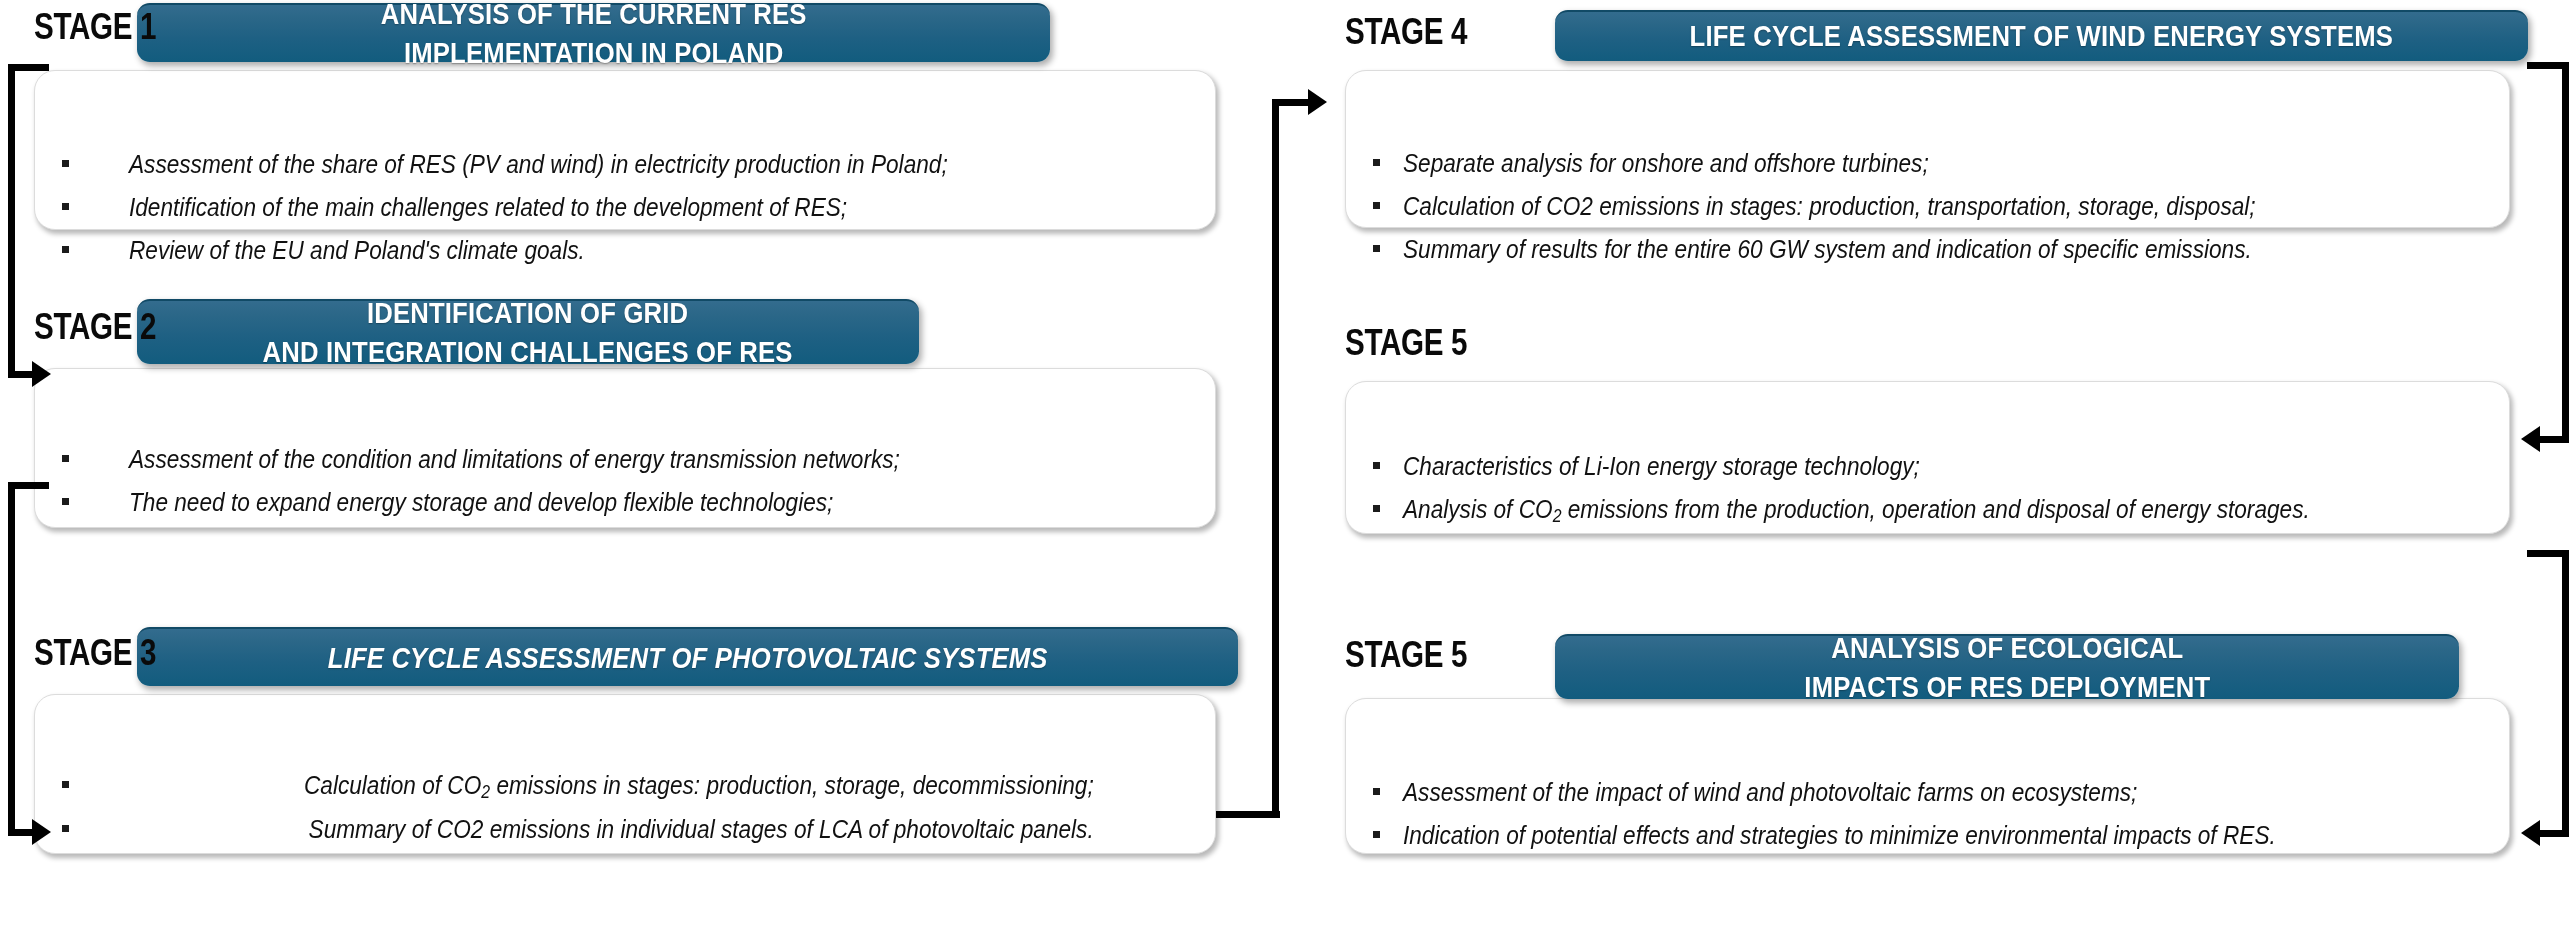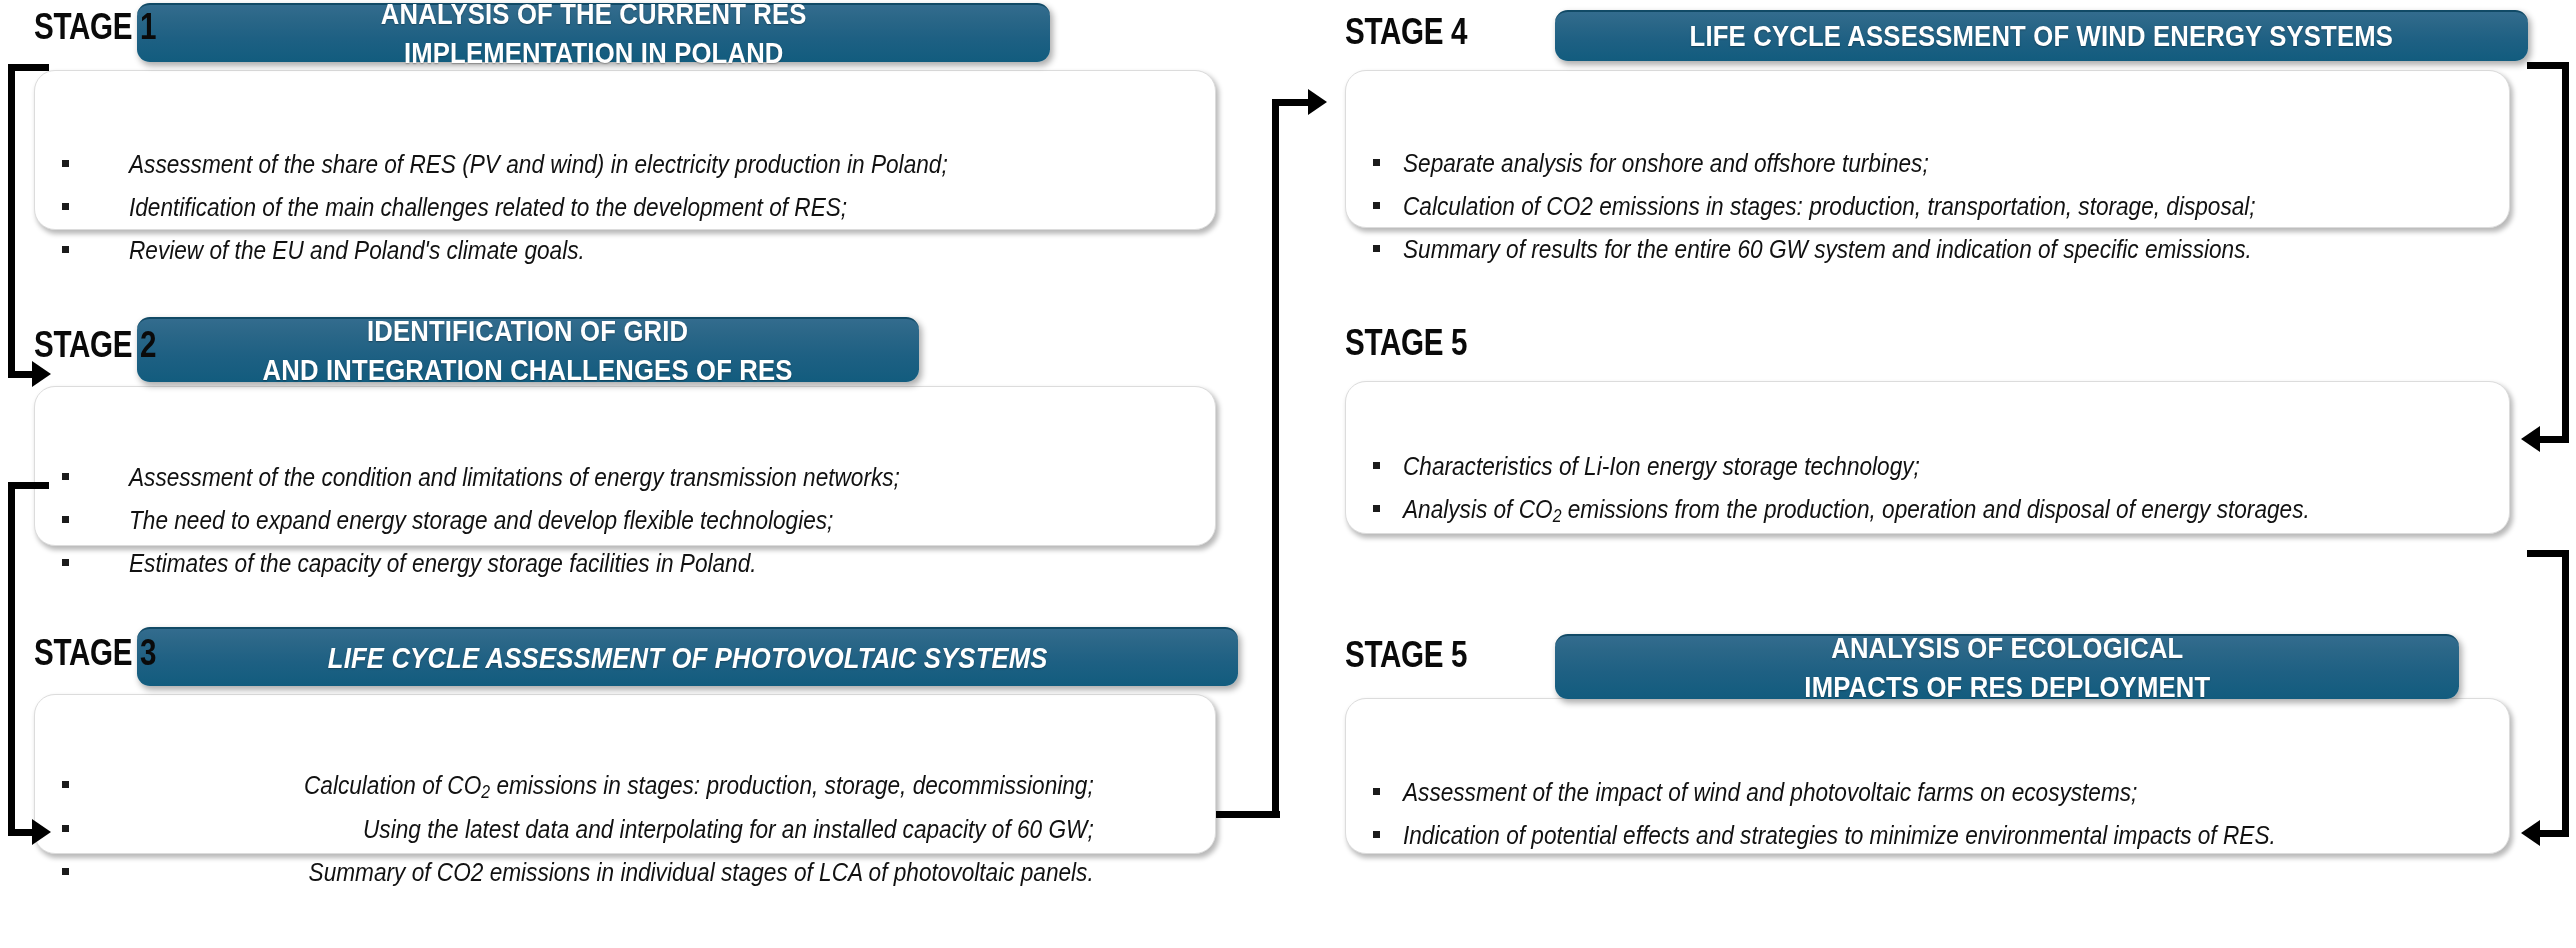--- a/index.html
+++ b/index.html
@@ -136,57 +136,49 @@
             <span class="bul"></span>
             <span class="txt">Identification of the main challenges related to the development of RES;</span>
           </li>
         <li>
             <span class="bul"></span>
             <span class="txt">Review of the EU and Poland's climate goals.</span>
           </li>
       </ul>
     </div>
 
-    <div class="stage" style="top:314px;height:303px;">
+    <div class="stage" style="top:296px;height:303px;">
       <div class="panel" style="left:34px; top:72px; width:1182px; height:160px;"></div>
       <div class="stage-label" style="left:34px; top:9.6px;">STAGE 2</div>
       <div class="header-pill" style="left:137px; top:3.2px; width:782px; height:65px;">
         <span class="header-text">IDENTIFICATION OF GRID
 AND INTEGRATION CHALLENGES OF RES</span>
       </div>
       <ul class="bullets indent-wide gap-sm" style="left:62px; top:144px; width:1133px;">
         <li>
             <span class="bul"></span>
             <span class="txt">Assessment of the condition and limitations of energy transmission networks;</span>
           </li>
         <li>
             <span class="bul"></span>
             <span class="txt">The need to expand energy storage and develop flexible technologies;</span>
           </li>
-        <li>
-            <span class="bul"></span>
-            <span class="txt">Estimates of the capacity of energy storage facilities in Poland.</span>
-          </li>
       </ul>
     </div>
 
     <div class="stage" style="top:621px;height:319px;">
       <div class="panel" style="left:34px; top:73px; width:1182px; height:160px;"></div>
       <div class="stage-label" style="left:34px; top:11.2px;">STAGE 3</div>
       <div class="header-pill" style="left:137px; top:6.4px; width:1101px; height:59px;font-style:italic;">
         <span class="header-text">LIFE CYCLE ASSESSMENT OF PHOTOVOLTAIC SYSTEMS</span>
       </div>
       <ul class="bullets indent-wide gap-sm" style="left:62px; top:145px; width:1133px;text-align:right;">
         <li>
             <span class="bul"></span>
             <span class="txt">Calculation of CO<sub>2</sub> emissions in stages: production, storage, decommissioning;</span>
-          </li>
-        <li>
-            <span class="bul"></span>
-            <span class="txt">Using the latest data and interpolating for an installed capacity of 60 GW;</span>
           </li>
         <li>
             <span class="bul"></span>
             <span class="txt">Summary of CO2 emissions in individual stages of LCA of photovoltaic panels.</span>
           </li>
       </ul>
     </div>
   </div>
 
   <div class="column col-right">

